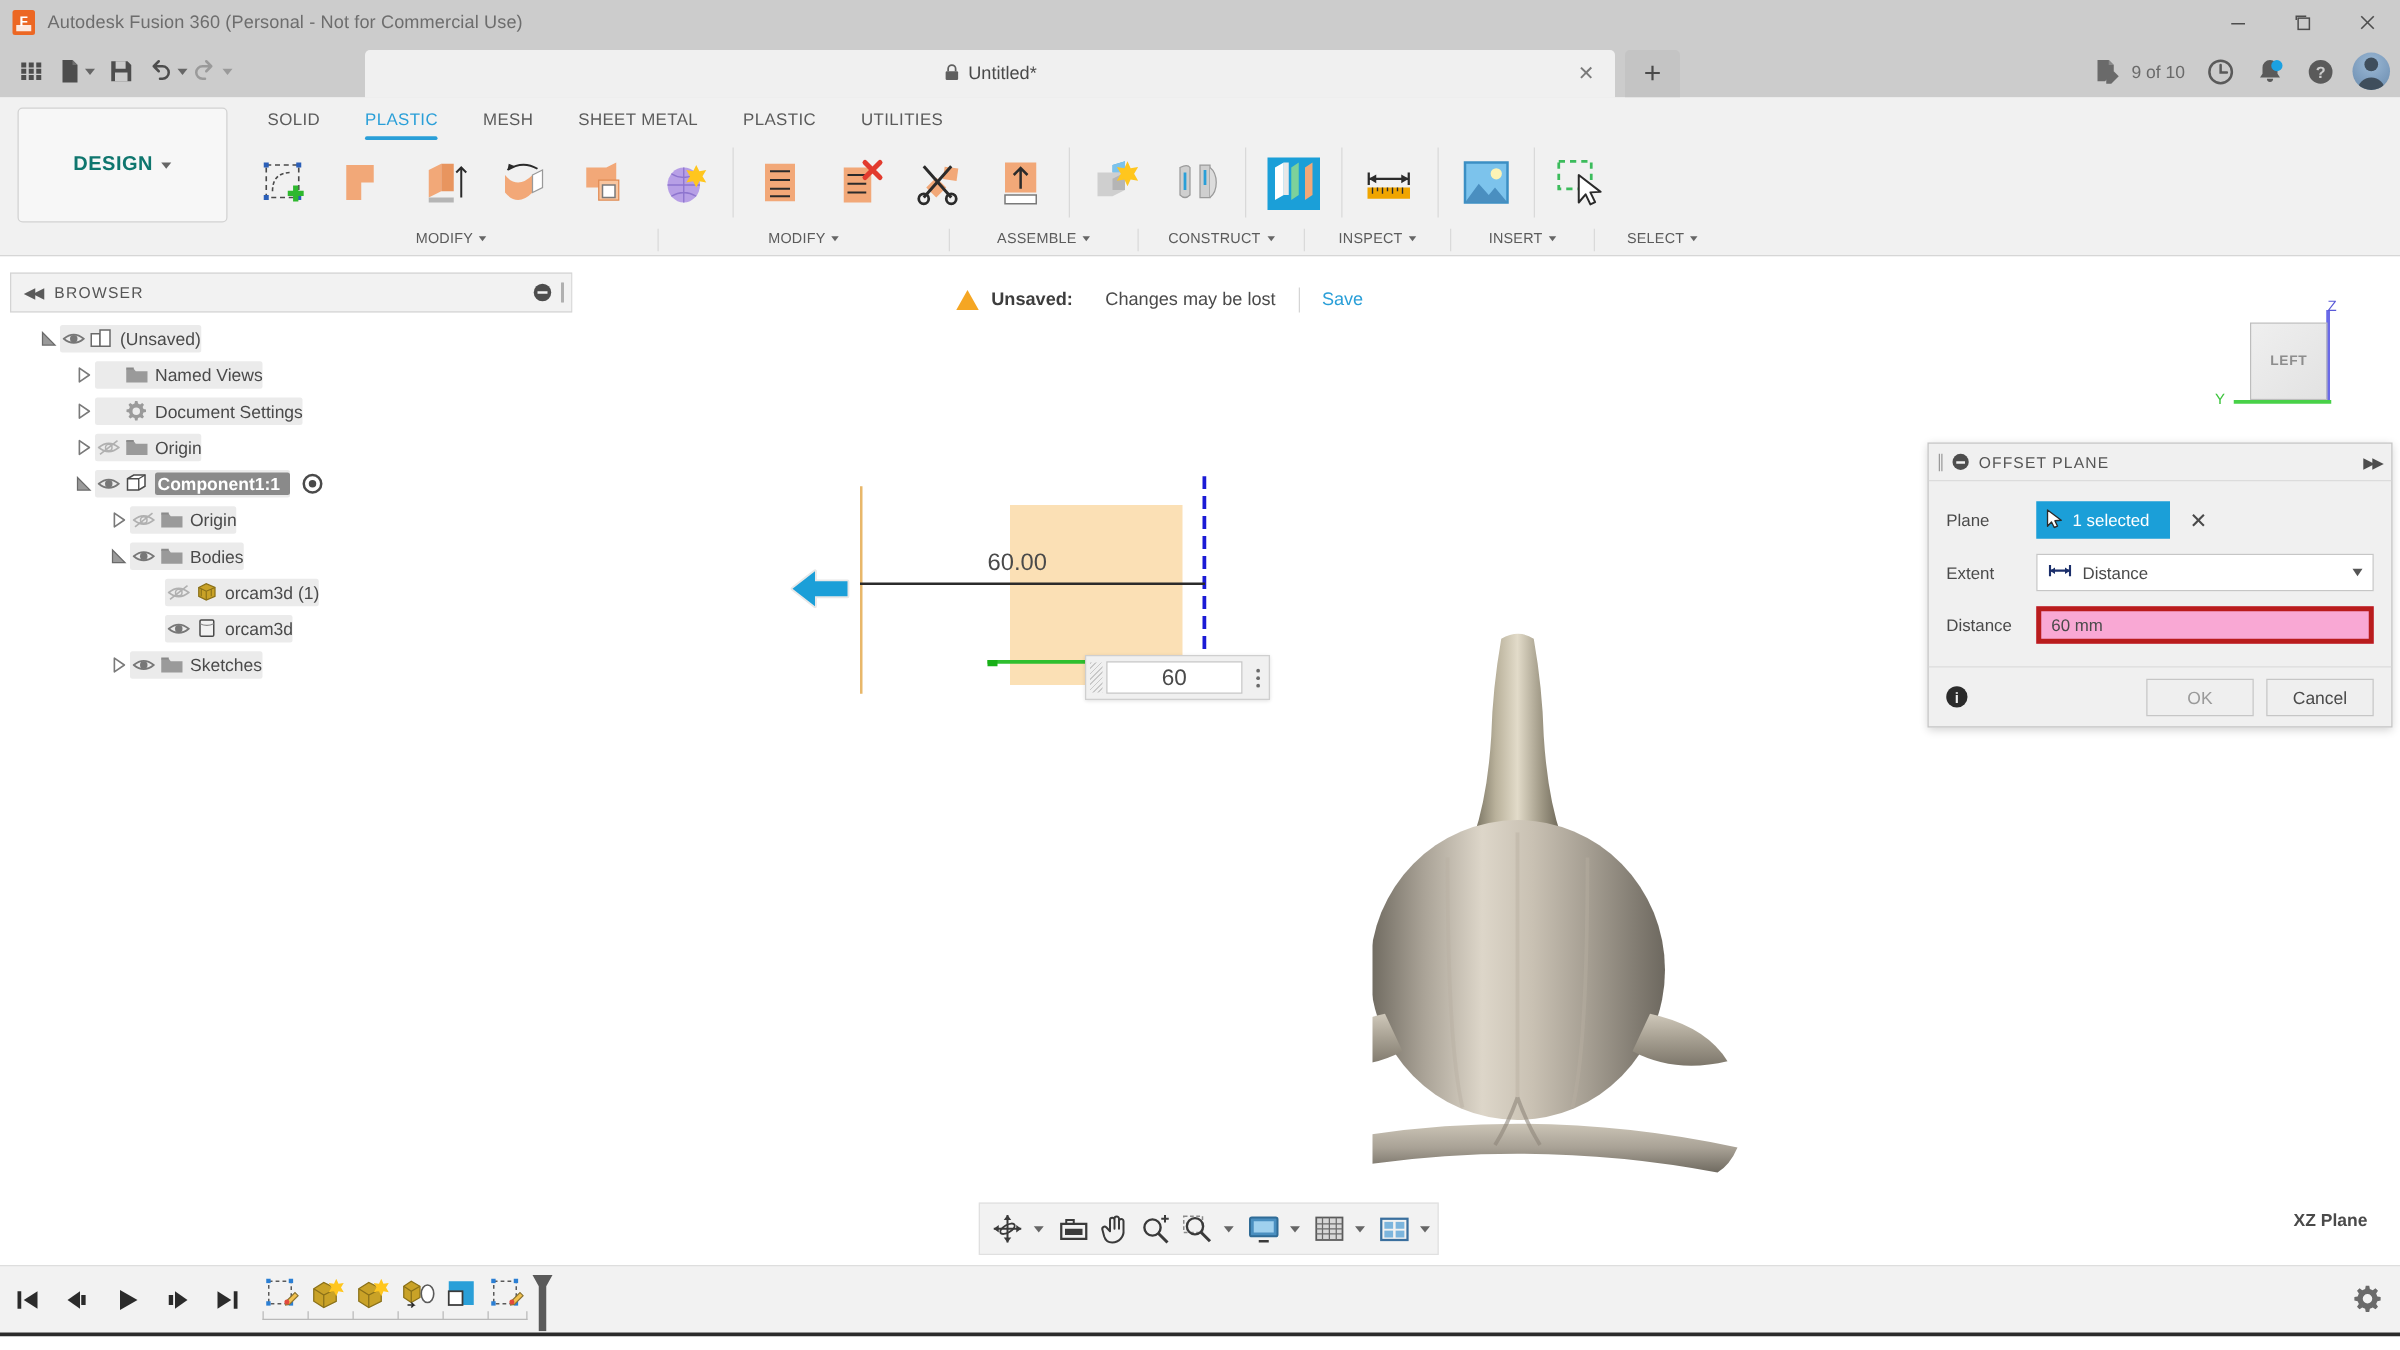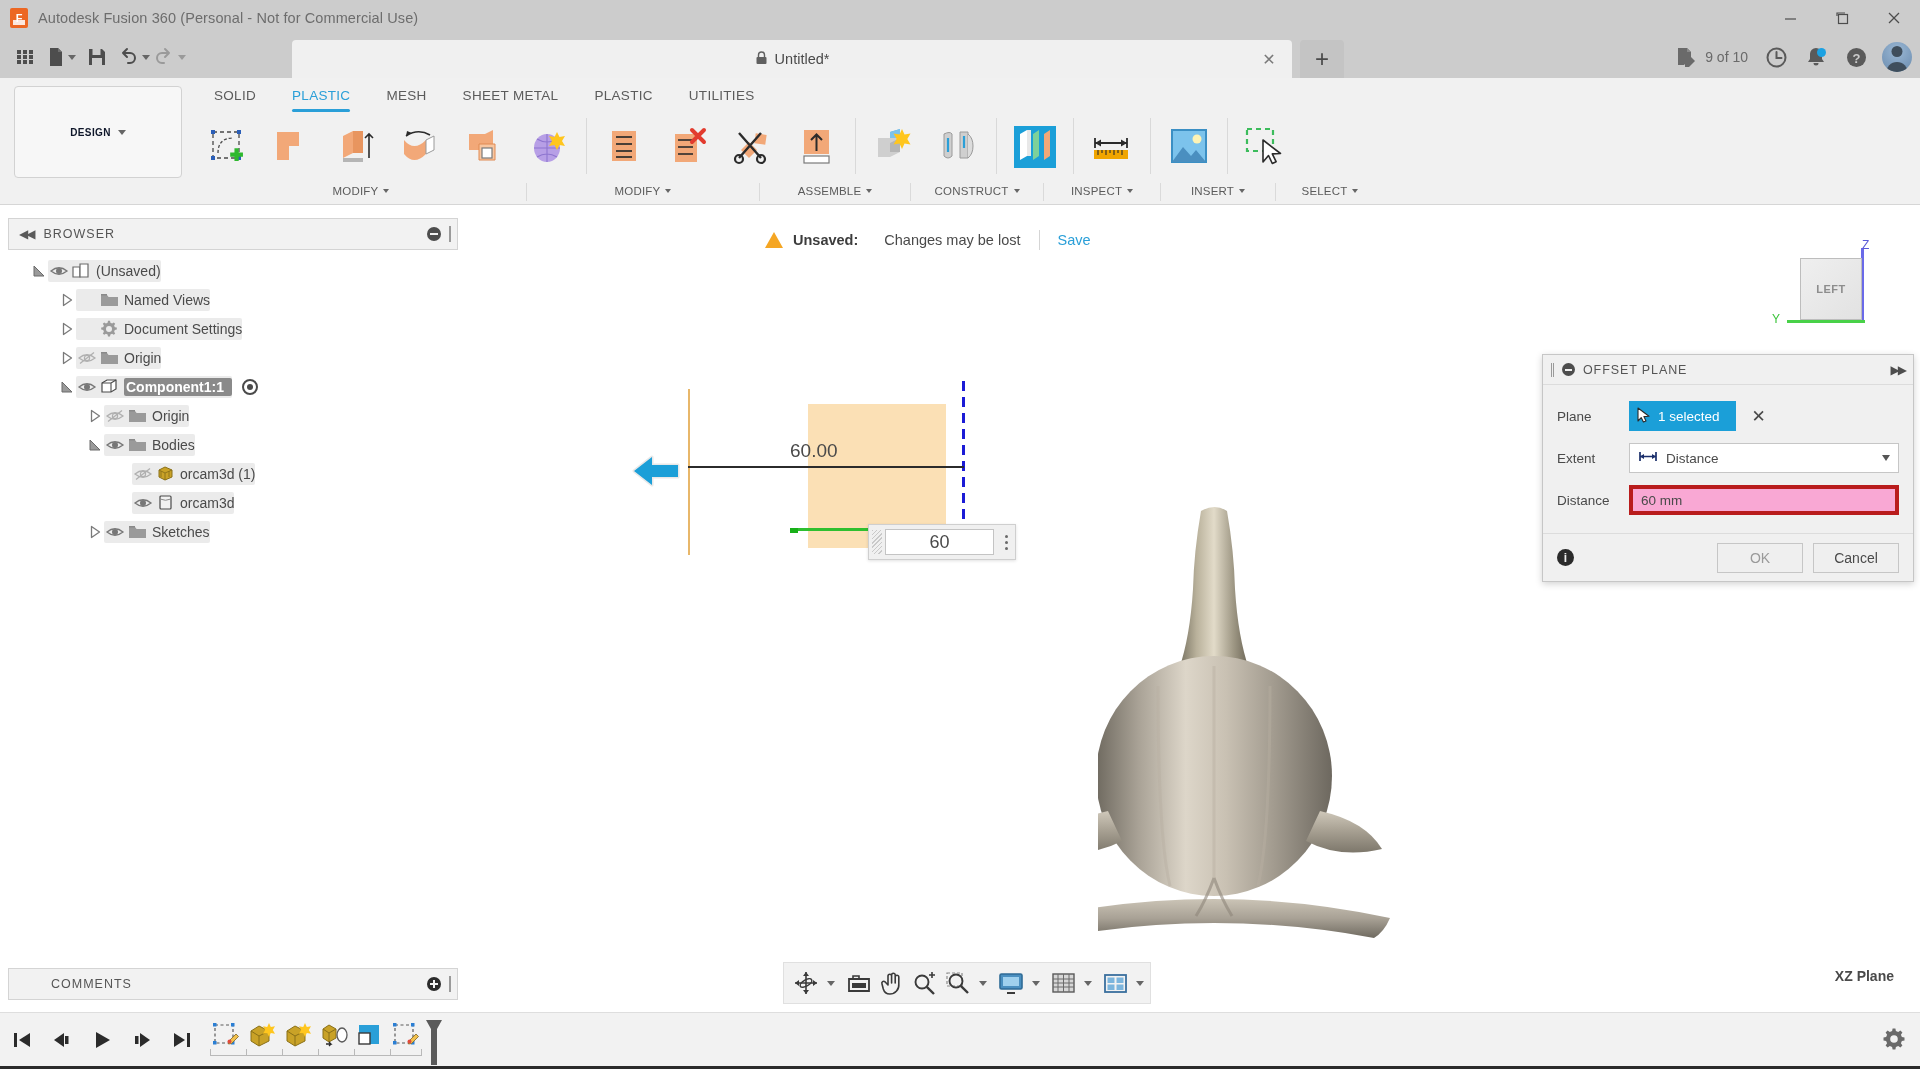--- a/index.html
+++ b/index.html
@@ -85,21 +85,21 @@
   
   .ribbon{
     position:absolute; top:78px; left:0; width:1920px; height:127px;
     background:#f1f1f1; border-bottom:1px solid #d6d6d6;
   }
   .ws-switch{
     position:absolute; left:14px; top:8px; width:168px; height:92px;
     border:1px solid #d2d2d2; border-radius:4px; background:#f7f7f7;
     display:flex; align-items:center; justify-content:center;
   }
-  .ws-switch .lbl{ font-size:10px; font-weight:bold; color:#0f172a; letter-spacing:.4px;}
+  .ws-switch .lbl{ font-size:16px; font-weight:bold; color:#0f766e; letter-spacing:.4px;}
   .tabs{
     position:absolute; left:196px; top:5px; display:flex; align-items:flex-start; gap:0;
   }
   .rtab{ padding:5px 18px 0; text-align:center; cursor:default;}
   .rtab .t{ font-size:13.5px; color:#5b5b5b; letter-spacing:.3px; }
   .rtab.active .t{ color:#2a9fd8; }
   .rtab .underline{ height:3px; background:transparent; margin-top:6px; border-radius:2px;}
   .rtab.active .underline{ background:#2a9fd8; }
 
   .toolrow{ position:absolute; left:196px; top:38px; height:62px; display:flex; align-items:flex-start; }
@@ -842,27 +842,20 @@
                 <path d="M1 3 h6 l1.6 2 H18 v9 H1 Z" fill="#9a9a9a"></path>
                 <path d="M1 2 h6 v1.5 H1 Z" fill="#8a8a8a"></path>
               </svg>
             </span>
             <span class="nlabel ">Sketches</span>
           </span>
         </div>
       </div>
   </div>
 
-  <div class="comments">
-    <span class="ttl">COMMENTS</span>
-    <span style="margin-left:auto;display:flex;align-items:center;gap:8px">
-      <span class="circ-plus"></span>
-      <span class="grip"></span>
-    </span>
-  </div>
 
   <div class="viewport">
 
     <svg class="model" width="470" height="520" viewBox="0 0 470 520">
       <defs>
         <linearGradient id="gBody" x1="0" y1="0" x2="1" y2="0">
           <stop offset="0%" stop-color="#6f6a60"></stop>
           <stop offset="18%" stop-color="#a9a296"></stop>
           <stop offset="38%" stop-color="#ddd6c9"></stop>
           <stop offset="55%" stop-color="#c9c1b3"></stop>

